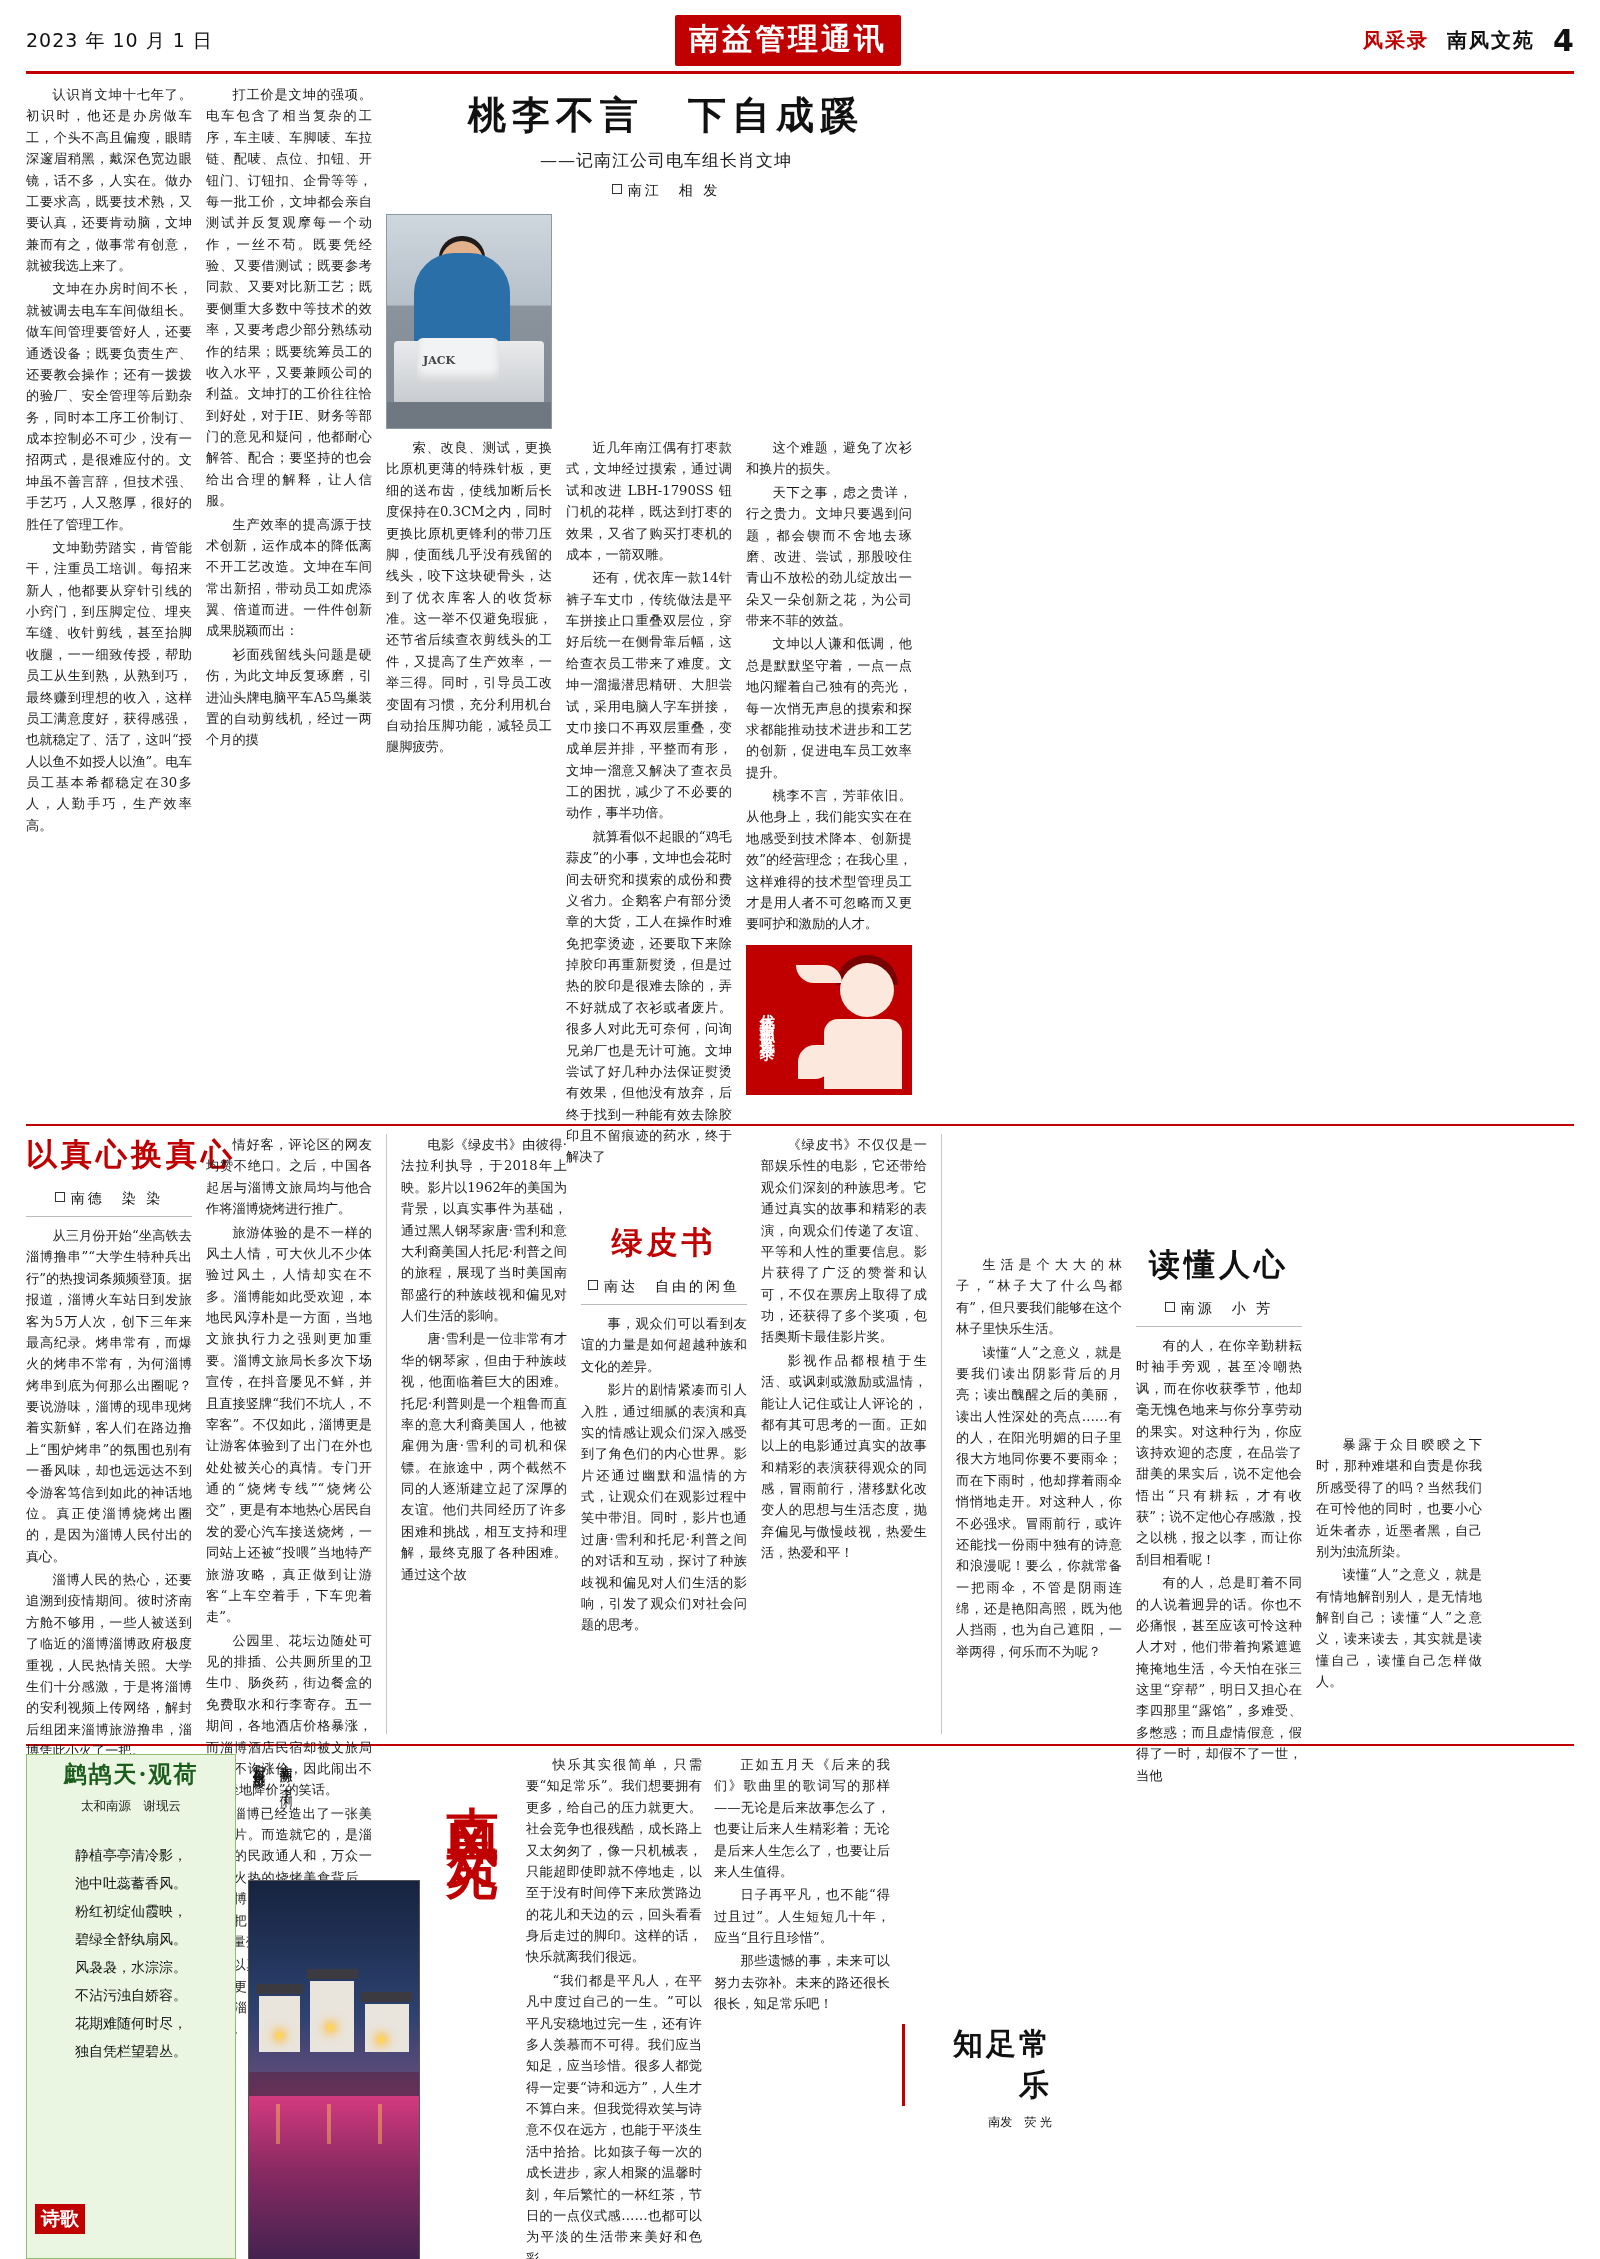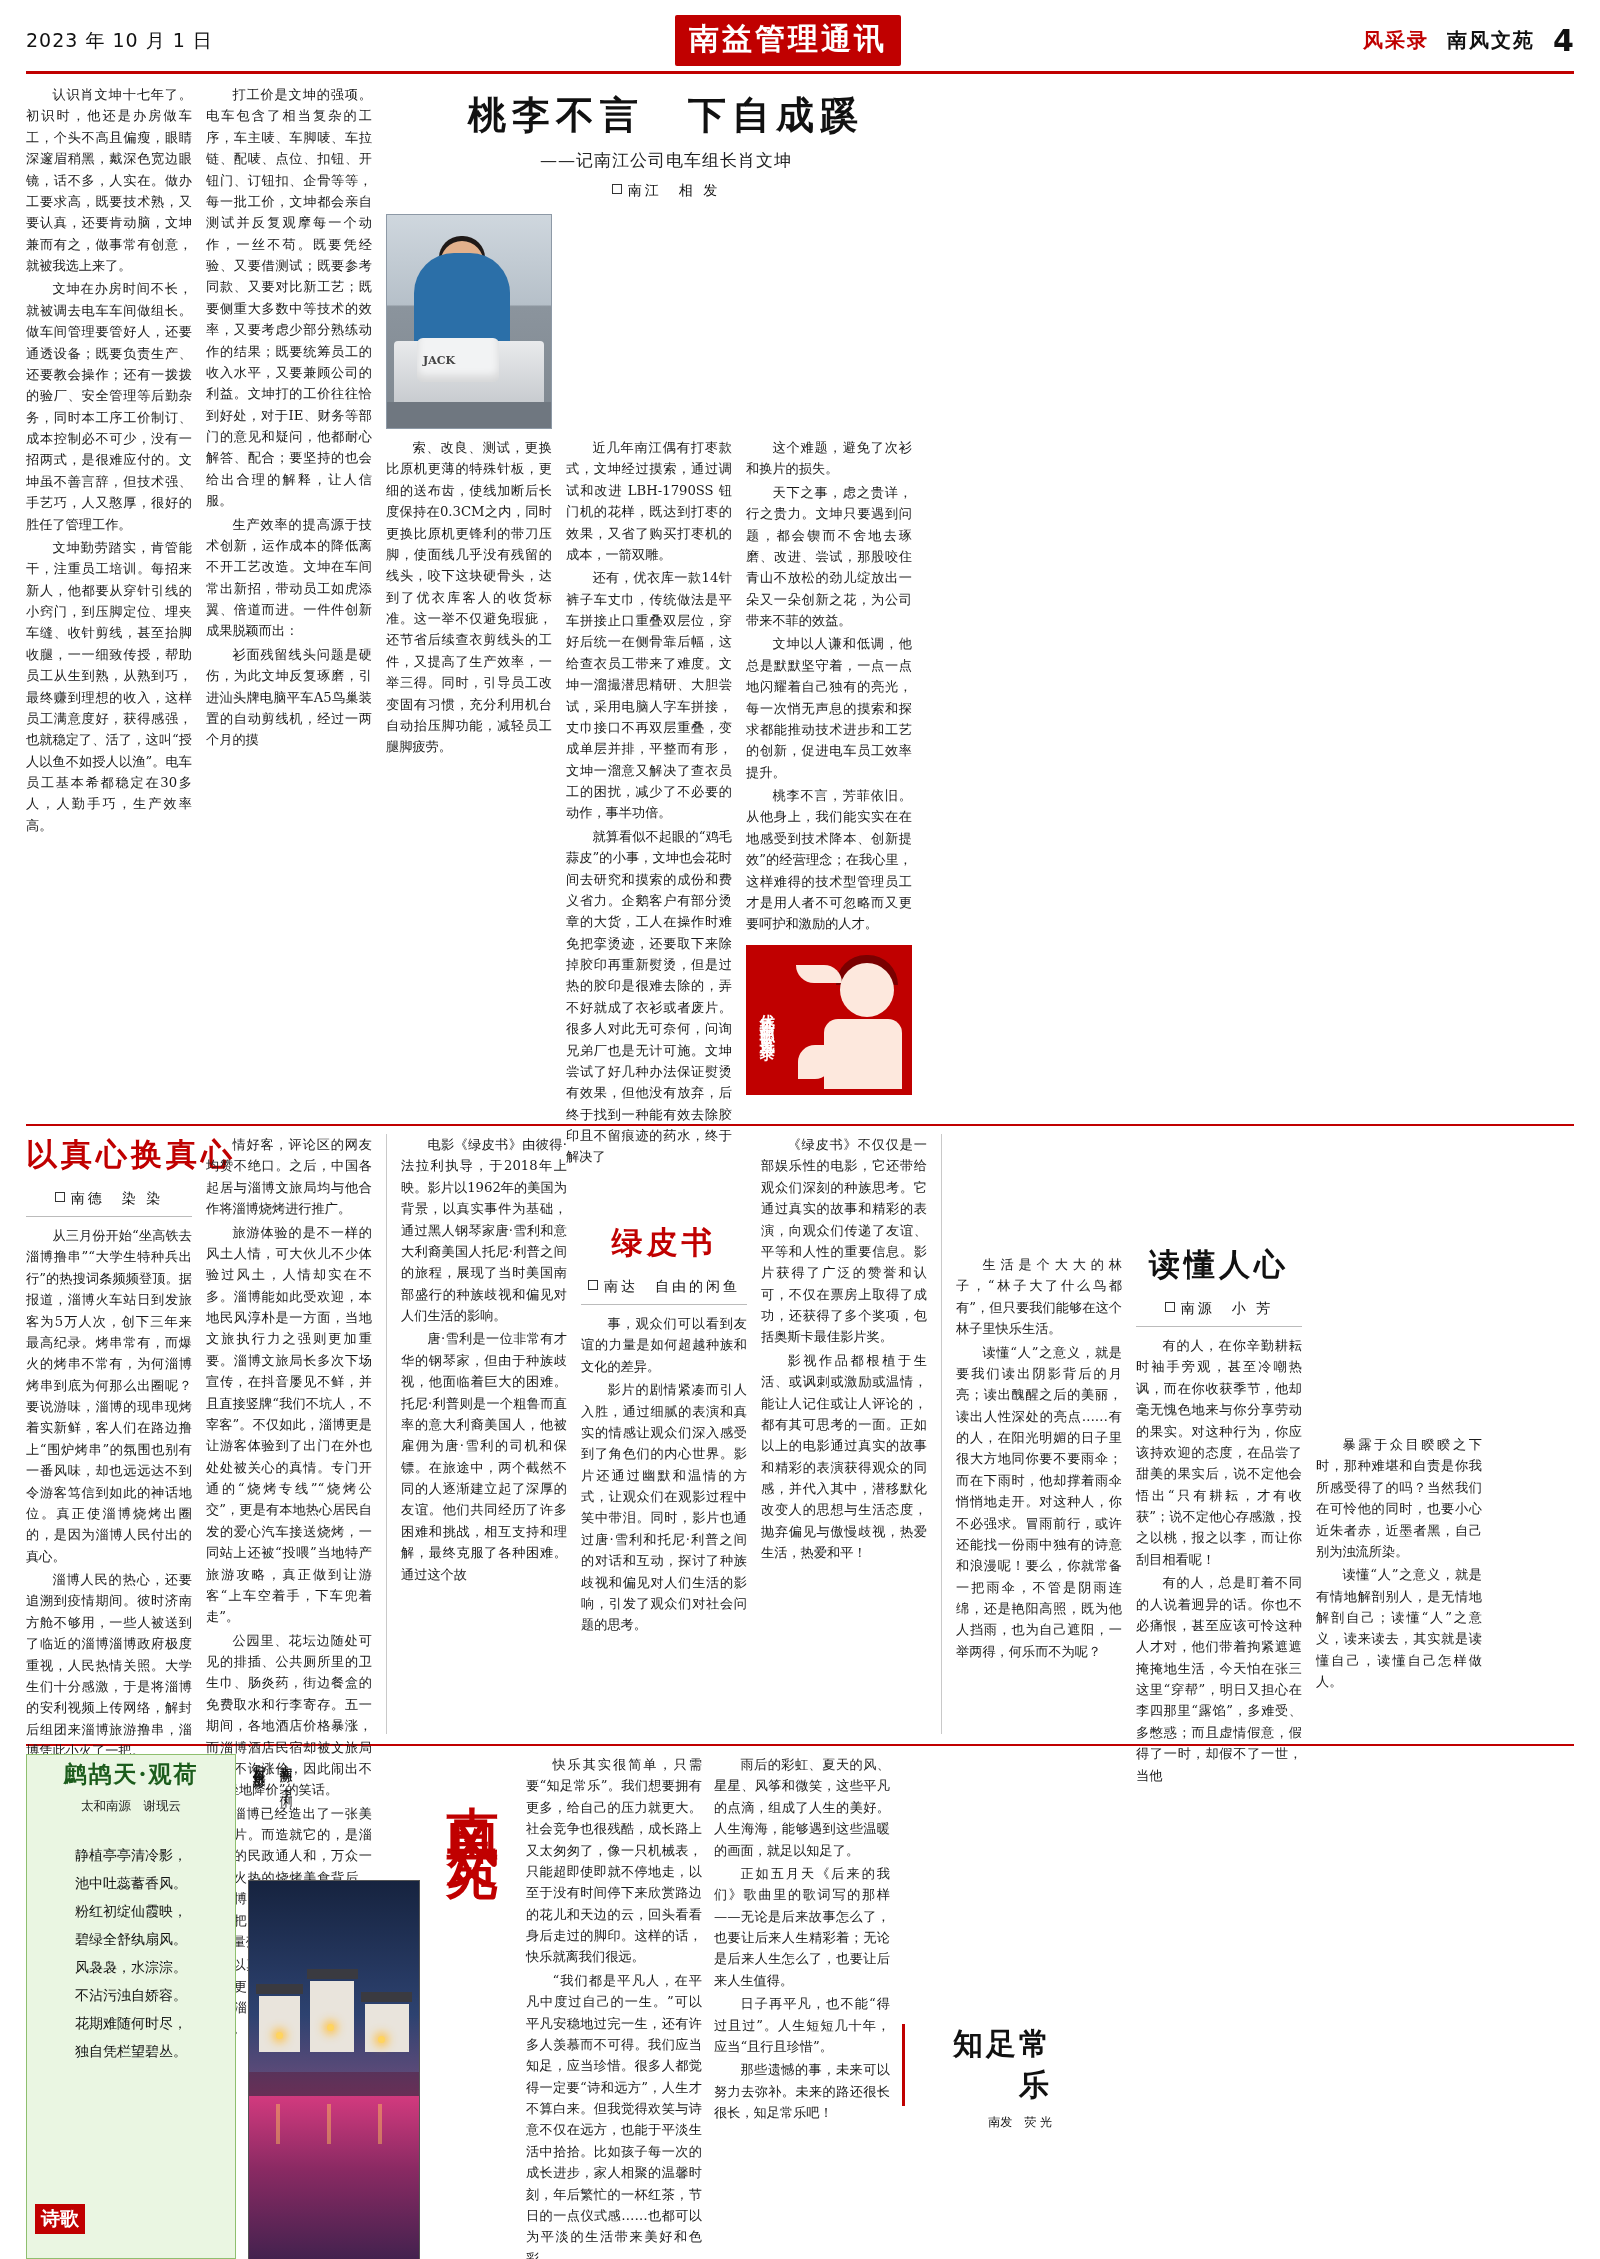--- a/index.html
+++ b/index.html
@@ -296,21 +296,21 @@
       </div>
       <hr class="hr-thin">
       <div class="col-text">
         <p>事，观众们可以看到友谊的力量是如何超越种族和文化的差异。</p>
         <p>影片的剧情紧凑而引人入胜，通过细腻的表演和真实的情感让观众们深入感受到了角色们的内心世界。影片还通过幽默和温情的方式，让观众们在观影过程中笑中带泪。同时，影片也通过唐·雪利和托尼·利普之间的对话和互动，探讨了种族歧视和偏见对人们生活的影响，引发了观众们对社会问题的思考。</p>
       </div>
     </div>
 
     <div class="s2e col-text">
       <p>《绿皮书》不仅仅是一部娱乐性的电影，它还带给观众们深刻的种族思考。它通过真实的故事和精彩的表演，向观众们传递了友谊、平等和人性的重要信息。影片获得了广泛的赞誉和认可，不仅在票房上取得了成功，还获得了多个奖项，包括奥斯卡最佳影片奖。</p>
-      <p>影视作品都根植于生活、或讽刺或激励或温情，能让人记住或让人评论的，都有其可思考的一面。正如以上的电影通过真实的故事和精彩的表演获得观众的同感，并代入其中，潜移默化改变人的思想与生活态度，抛弃偏见与傲慢歧视，热爱生活，热爱和平！</p>
+      <p>影视作品都根植于生活、或讽刺或激励或温情，能让人记住或让人评论的，都有其可思考的一面。正如以上的电影通过真实的故事和精彩的表演获得观众的同感，冒雨前行，潜移默化改变人的思想与生活态度，抛弃偏见与傲慢歧视，热爱生活，热爱和平！</p>
     </div>
 
     <div class="sep-v"></div>
 
     <div class="s2f col-text">
       <div style="height:120px;"></div>
       <p>生活是个大大的林子，“林子大了什么鸟都有”，但只要我们能够在这个林子里快乐生活。</p>
       <p>读懂“人”之意义，就是要我们读出阴影背后的月亮；读出醜醒之后的美丽，读出人性深处的亮点……有的人，在阳光明媚的日子里很大方地同你要不要雨伞；而在下雨时，他却撑着雨伞悄悄地走开。对这种人，你不必强求。冒雨前行，或许还能找一份雨中独有的诗意和浪漫呢！要么，你就常备一把雨伞，不管是阴雨连绵，还是艳阳高照，既为他人挡雨，也为自己遮阳，一举两得，何乐而不为呢？</p>
     </div>
 
@@ -380,21 +380,20 @@
     </div>
 
     <div class="vert-red-title">南风文苑</div>
 
     <div style="width:176px;" class="col-text">
       <p>快乐其实很简单，只需要“知足常乐”。我们想要拥有更多，给自己的压力就更大。社会竞争也很残酷，成长路上又太匆匆了，像一只机械表，只能超即使即就不停地走，以至于没有时间停下来欣赏路边的花儿和天边的云，回头看看身后走过的脚印。这样的话，快乐就离我们很远。</p>
       <p>“我们都是平凡人，在平凡中度过自己的一生。”可以平凡安稳地过完一生，还有许多人羡慕而不可得。我们应当知足，应当珍惜。很多人都觉得一定要“诗和远方”，人生才不算白来。但我觉得欢笑与诗意不仅在远方，也能于平淡生活中拾拾。比如孩子每一次的成长进步，家人相聚的温馨时刻，年后繁忙的一杯红茶，节日的一点仪式感……也都可以为平淡的生活带来美好和色彩。</p>
     </div>
 
     <div class="zizu-box col-text">
-      <p>雨后的彩虹、夏天的风、星星、风筝和微笑，这些平凡的点滴，组成了人生的美好。人生海海，能够遇到这些温暖的画面，就足以知足了。</p>
       <p>正如五月天《后来的我们》歌曲里的歌词写的那样——无论是后来故事怎么了，也要让后来人生精彩着；无论是后来人生怎么了，也要让后来人生值得。</p>
       <p>日子再平凡，也不能“得过且过”。人生短短几十年，应当“且行且珍惜”。</p>
       <p>那些遗憾的事，未来可以努力去弥补。未来的路还很长很长，知足常乐吧！</p>
     </div>
 
     <div style="width:150px;">
       <div style="height:270px;"></div>
       <div class="zizu-title">知足常乐</div>
       <div class="zizu-byline">
         <span class="bx"></span><span>南发　荧  光</span>

